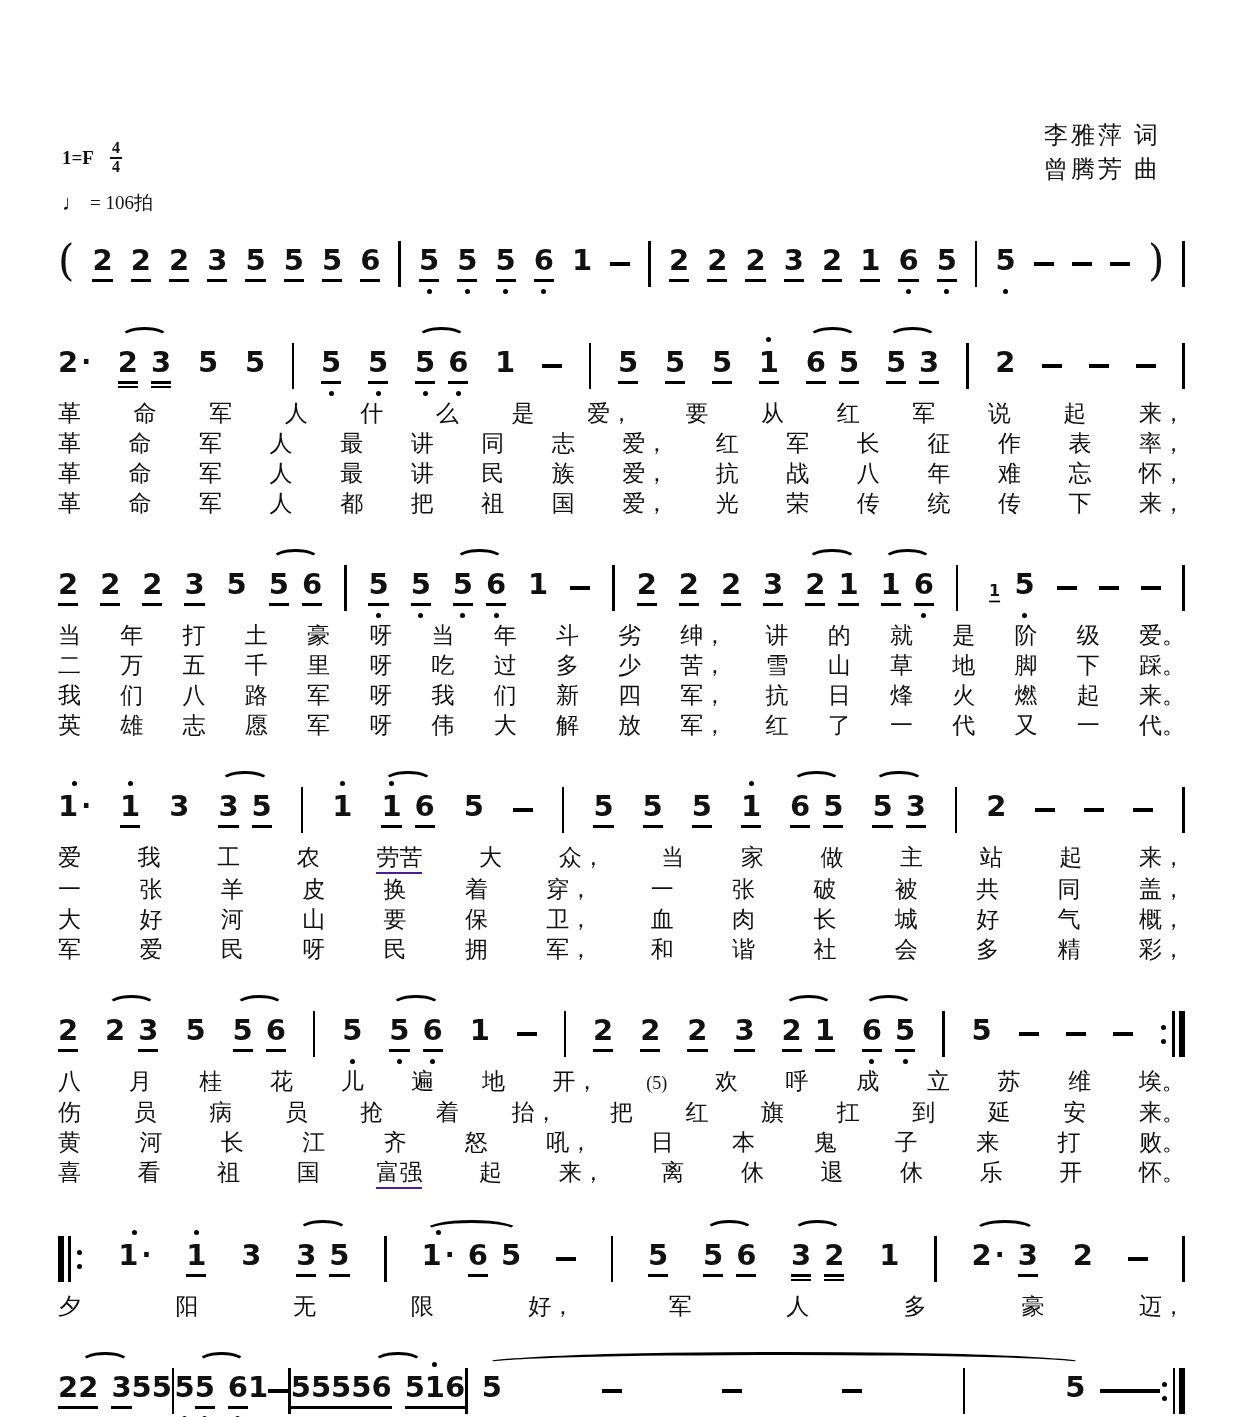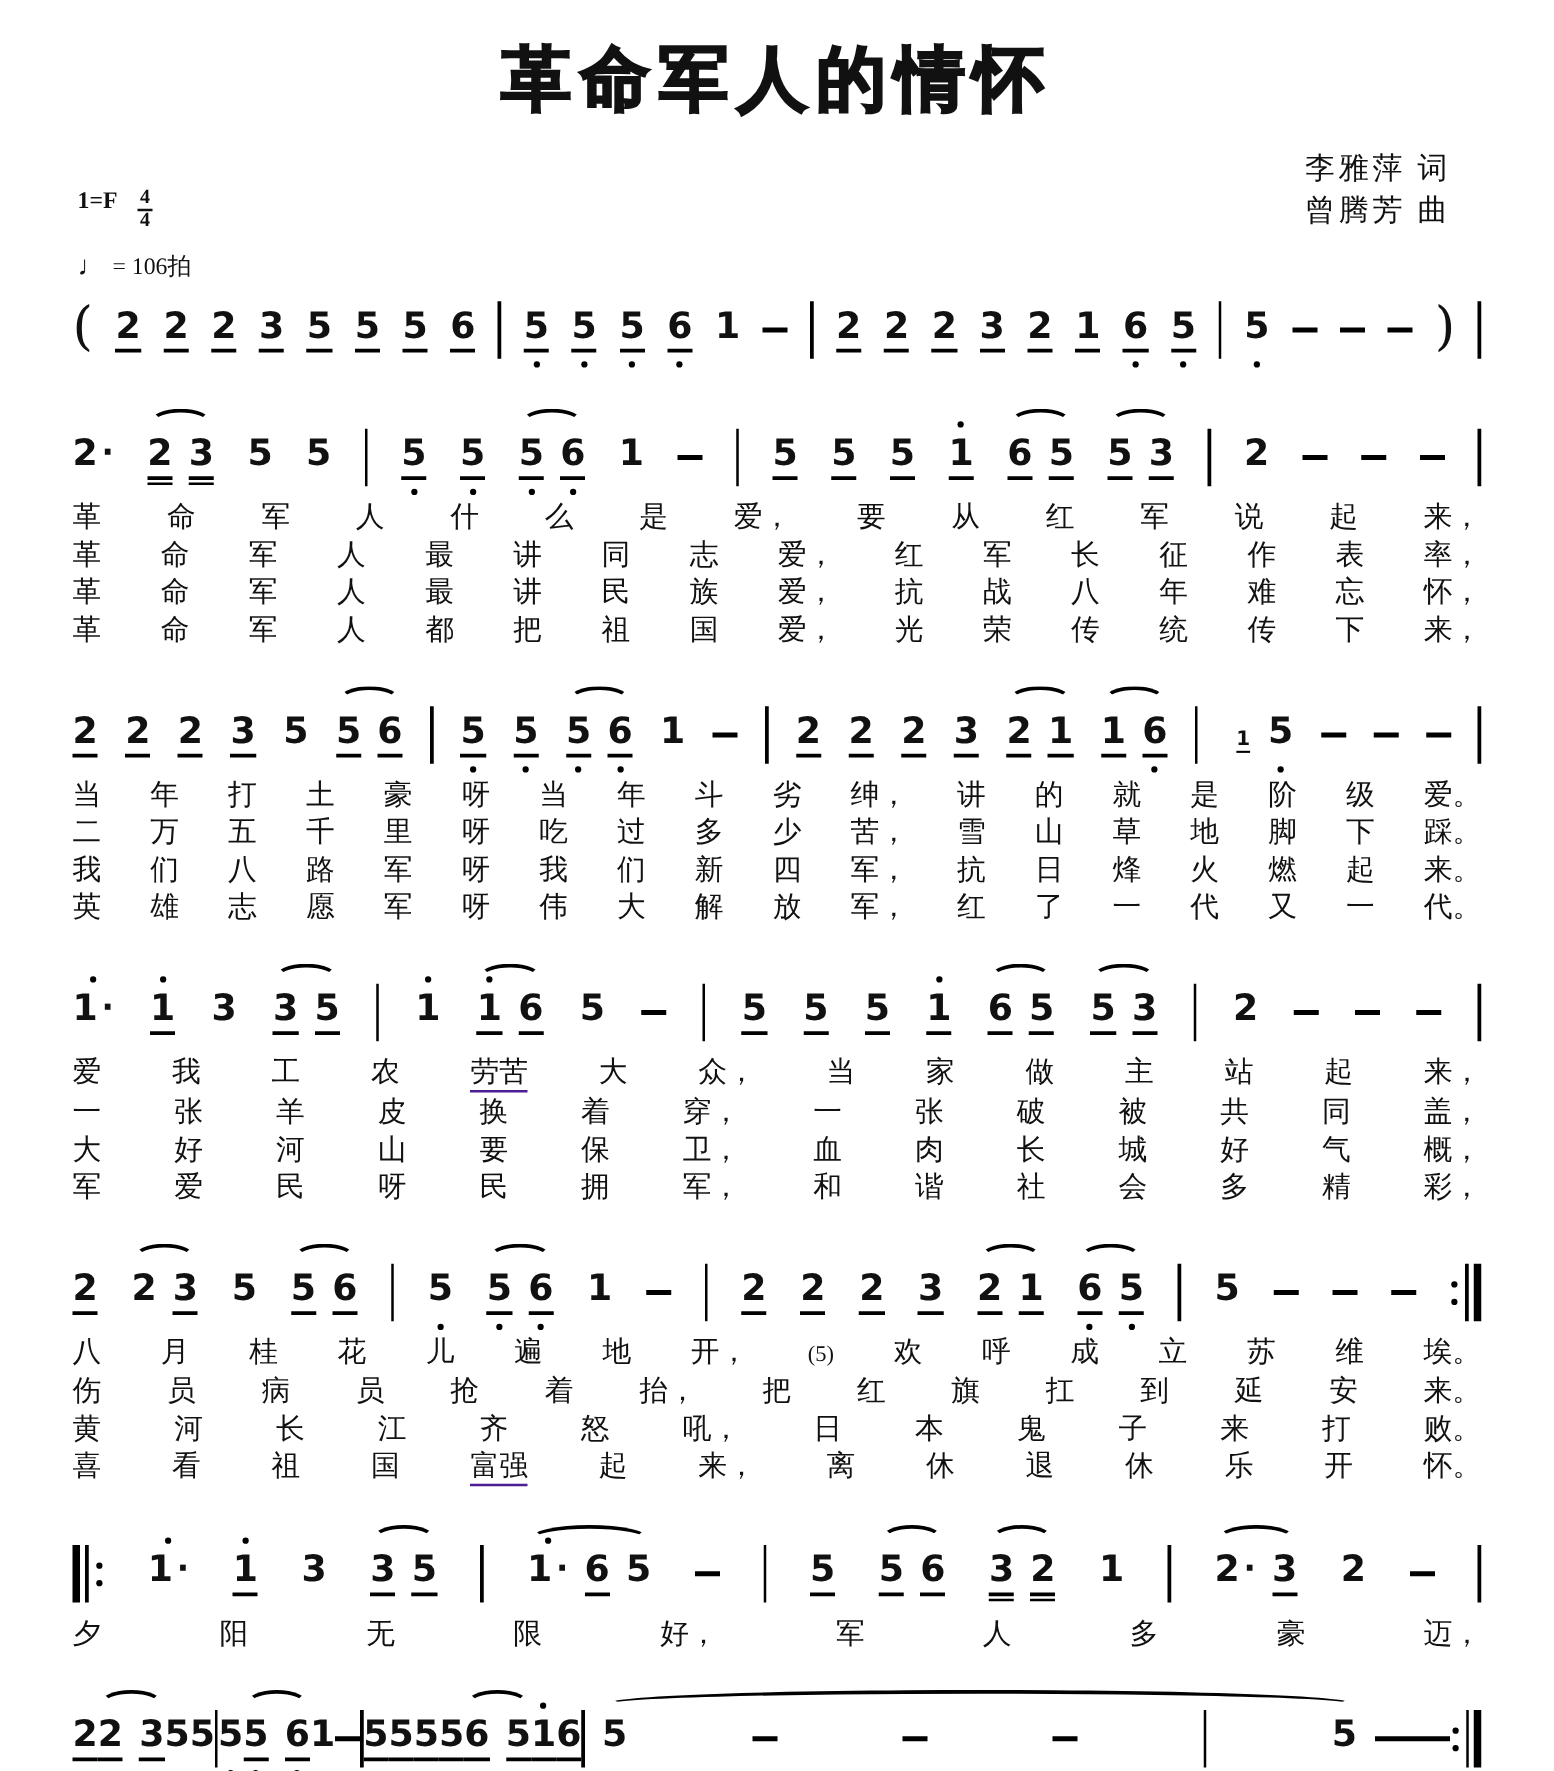--- a/index.html
+++ b/index.html
@@ -6,21 +6,21 @@
   body{width:1243px;min-height:1417px;color:#111;font-family:"Liberation Serif","DejaVu Serif",serif;}
   .page{padding:0 58px 30px 58px;position:relative;}
 
   
   .header{position:relative;height:212px;}
   .title{text-align:center;padding-top:26px;font-family:"DejaVu Sans",sans-serif;
          font-size:56px;font-weight:bold;letter-spacing:7px;-webkit-text-stroke:2px #111;}
   .credits{position:absolute;right:24px;top:118px;font-size:24px;line-height:34px;letter-spacing:3px;}
   .keyinfo{position:absolute;left:4px;top:140px;font-size:19px;font-weight:bold;
            font-family:"Liberation Serif",serif;}
-  .keyline{display:flex;align-items:flex-start;margin-top:10px;}
+  .keyline{display:flex;align-items:center;}
   .frac{display:inline-flex;flex-direction:column;align-items:center;font-size:16px;
         line-height:1.05;margin-left:16px;}
   .frac .num{border-bottom:2px solid #111;padding:0 2px;}
   .tempoline{margin-top:14px;display:flex;align-items:center;gap:6px;font-weight:normal;}
   .tempoline .ntg{font-size:22px;}
 
   
   .score{margin-top:4px;}
   .block{margin-bottom:26px;}
   .nrow{display:flex;justify-content:space-between;align-items:flex-end;padding-top:12px;}
@@ -51,21 +51,20 @@
         font-size:23px;line-height:28px;margin-top:2px;}
   .lyr{white-space:nowrap;}
   .lu{border-bottom:2px solid #4c1d95;}
   .ls{font-size:18px;}
 </style>
 </head>
 <body>
 
 <div class="page">
   <div class="header">
-    <div class="title">革命军人的情怀</div>
     <div class="credits">
       <div>李雅萍 词</div>
       <div>曾腾芳 曲</div>
     </div>
     <div class="keyinfo">
       <div class="keyline">
         <span>1=F</span>
         <span class="frac">
           <span class="num">4</span>
           <span class="den">4</span>

